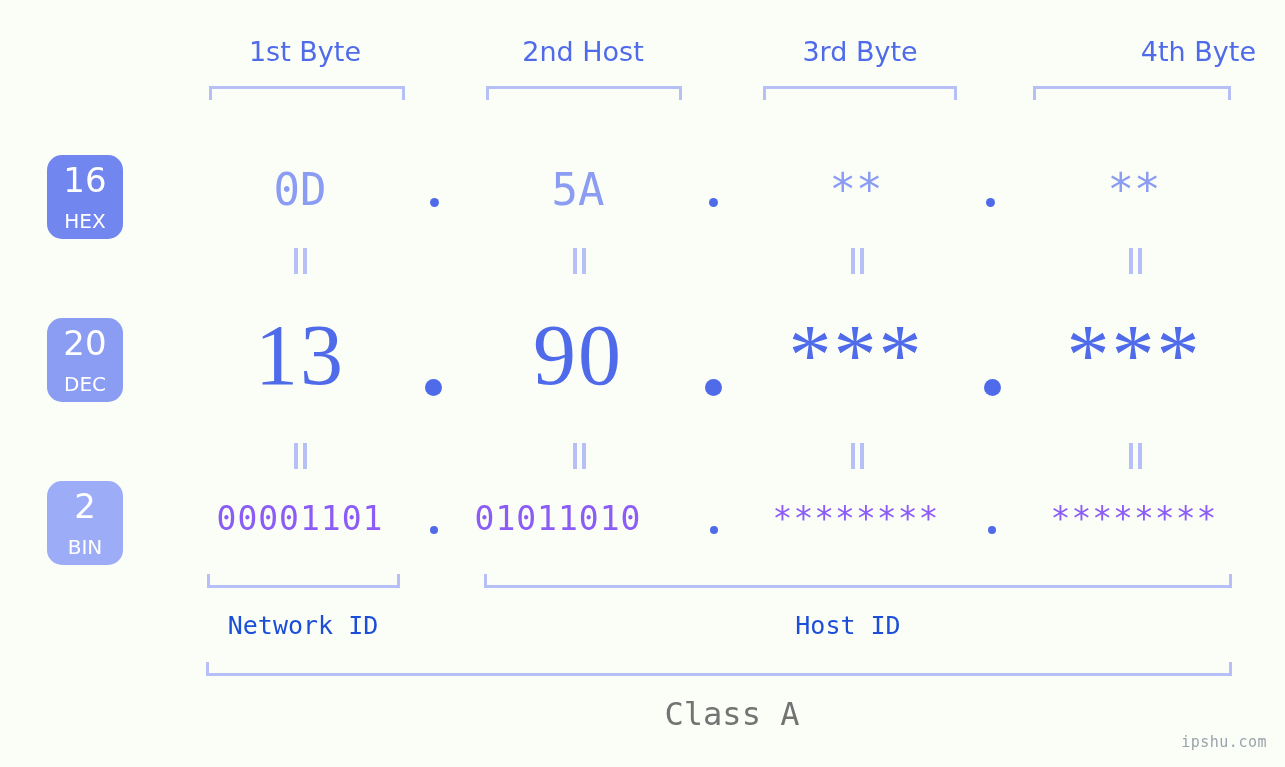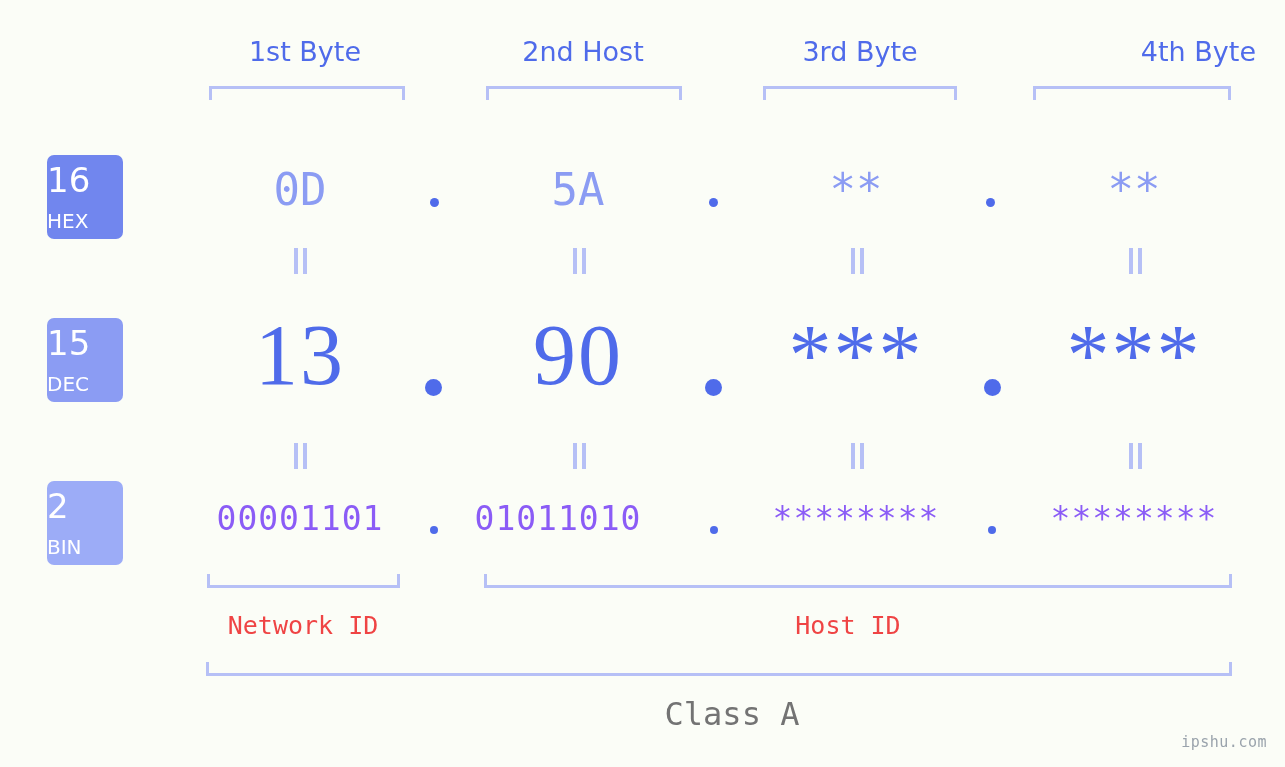--- a/index.html
+++ b/index.html
@@ -50,27 +50,27 @@
     border-right: 3px solid #b6c0f6;
     height: 14px;
     box-sizing: border-box;
   }
 
   
   .badge {
     position: absolute;
     left: 47px;
     width: 76px;
-    border-radius: 7px;
+    border-radius: 15px;
     color: #ffffff;
     text-align: center;
     font-family: "DejaVu Sans", sans-serif;
     display: flex;
     flex-direction: column;
-    align-items: flex-start;
+    align-items: center;
     justify-content: center;
     box-sizing: border-box;
   }
   .badge .num {
     font-size: 34px;
     line-height: 34px;
     font-weight: 400;
   }
   .badge .name {
     font-size: 20px;
@@ -141,21 +141,21 @@
   .eq i:first-child { left: 0; }
   .eq i:last-child  { left: 9px; }
 
   
   .id-label {
     position: absolute;
     text-align: center;
     font-family: "DejaVu Sans Mono", monospace;
     font-size: 25px;
     line-height: 34px;
-    color: #ef4444;
+    color: #1d4ed8;
     white-space: nowrap;
   }
   .class-label {
     position: absolute;
     text-align: center;
     font-family: "DejaVu Sans Mono", monospace;
     font-size: 32px;
     line-height: 42px;
     color: #737373;
     white-space: nowrap;
@@ -212,21 +212,21 @@
   <div class="eq" style="left:851px; top:248px;">
       <i></i>
       <i></i>
     </div>
   <div class="eq" style="left:1129px; top:248px;">
       <i></i>
       <i></i>
     </div>
 
   <div class="badge" id="badge-dec">
-    <span class="num">15</span>
+    <span class="num">20</span>
     <span class="name">DEC</span>
   </div>
   <div class="row-dec">
     <div class="val" style="left:182px; width:236px;">13</div>
     <div class="dot dot-dec" style="left:425px;"></div>
     <div class="val" style="left:460px; width:236px;">90</div>
     <div class="dot dot-dec" style="left:705px;"></div>
     <div class="val" style="left:738px; width:236px;">***</div>
     <div class="dot dot-dec" style="left:984px;"></div>
     <div class="val" style="left:1016px; width:236px;">***</div>

